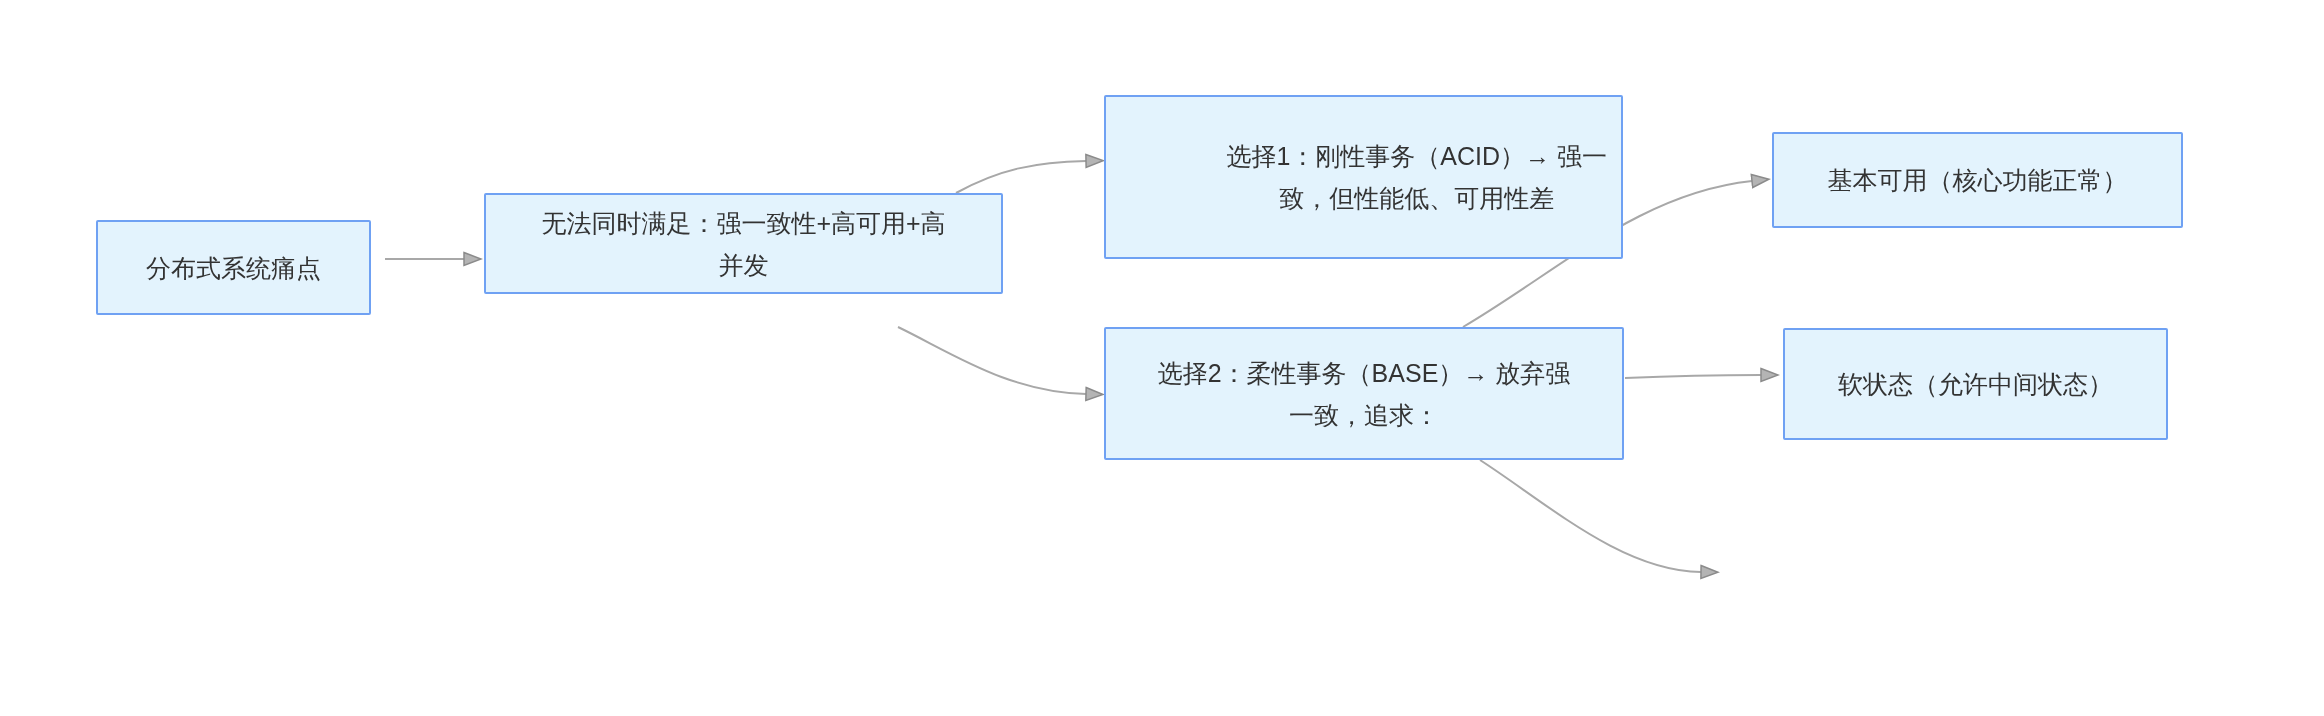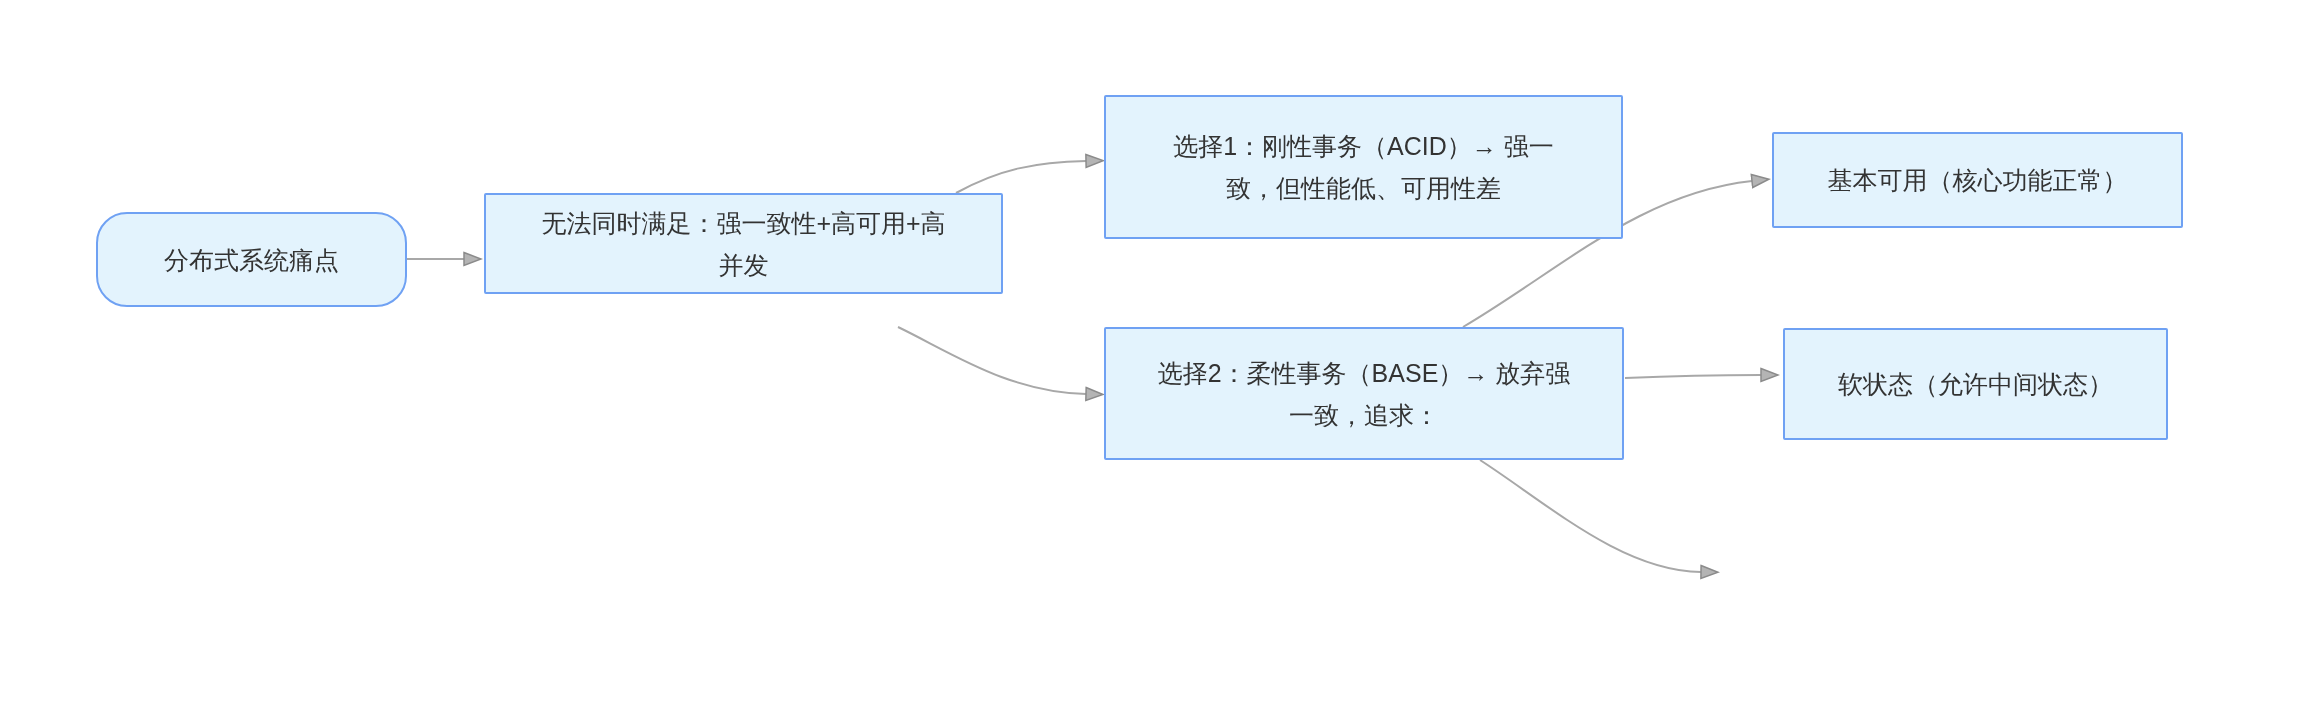--- a/index.html
+++ b/index.html
@@ -40,23 +40,23 @@
     text-align: center;
   }
   .node .label {
     color: #333333;
     font-size: 25px;
     line-height: 42px;
     white-space: pre-line;
     padding: 0 14px;
   }
   
-  .n-pain      { left:   96px; top: 212px; width: 311px; height:  95px; border-radius: 31px; }
+  .n-pain      { left:   96px; top: 220px; width: 275px; height:  95px; }
   .n-cap       { left:  484px; top: 193px; width: 519px; height: 101px; }
-  .n-acid      { left: 1104px; top:  95px; width: 519px; height: 144px; }
+  .n-acid      { left: 1104px; top:  95px; width: 519px; height: 164px; justify-content: flex-end; }
   .n-base      { left: 1104px; top: 327px; width: 520px; height: 133px; align-items: center; }
   .n-available { left: 1772px; top: 132px; width: 411px; height:  96px; }
   .n-soft      { left: 1783px; top: 328px; width: 385px; height:  112px; }
   .n-eventual  { left: 1724px; top: 525px; width: 504px; height:  93px; }
   .edge-path {
     fill: none;
     stroke: #a8a8a8;
     stroke-width: 2;
   }
 </style>

